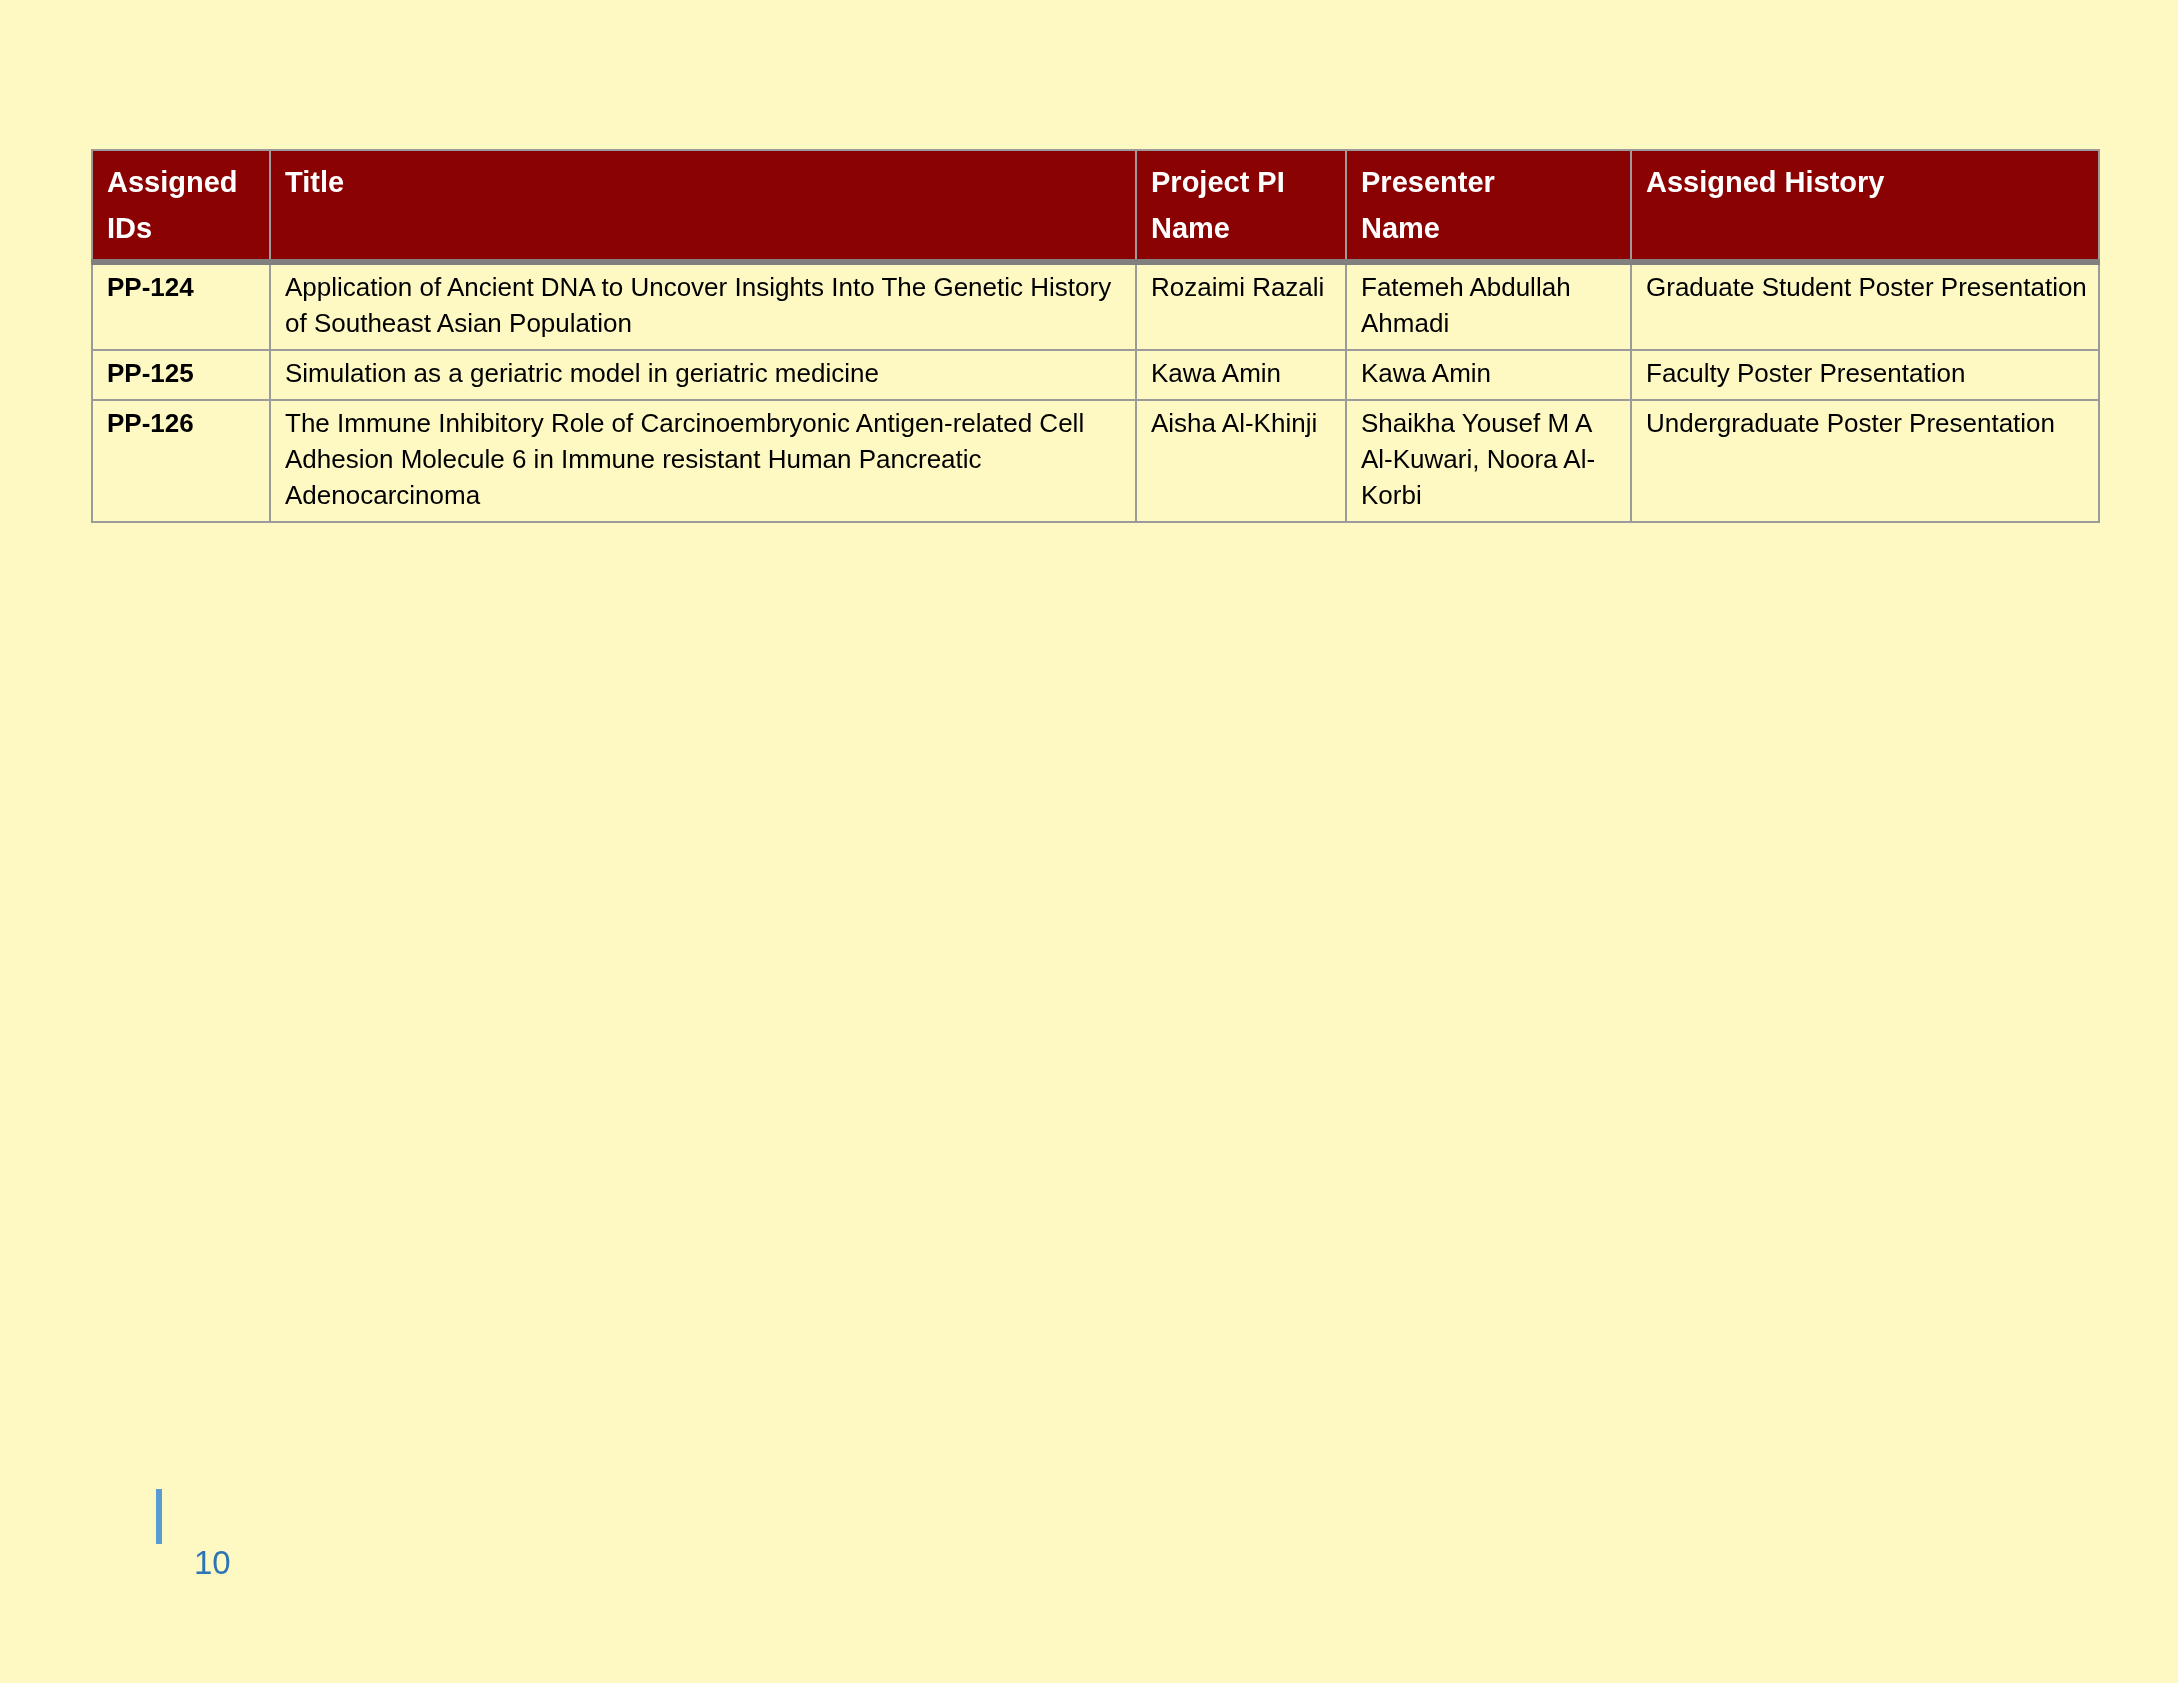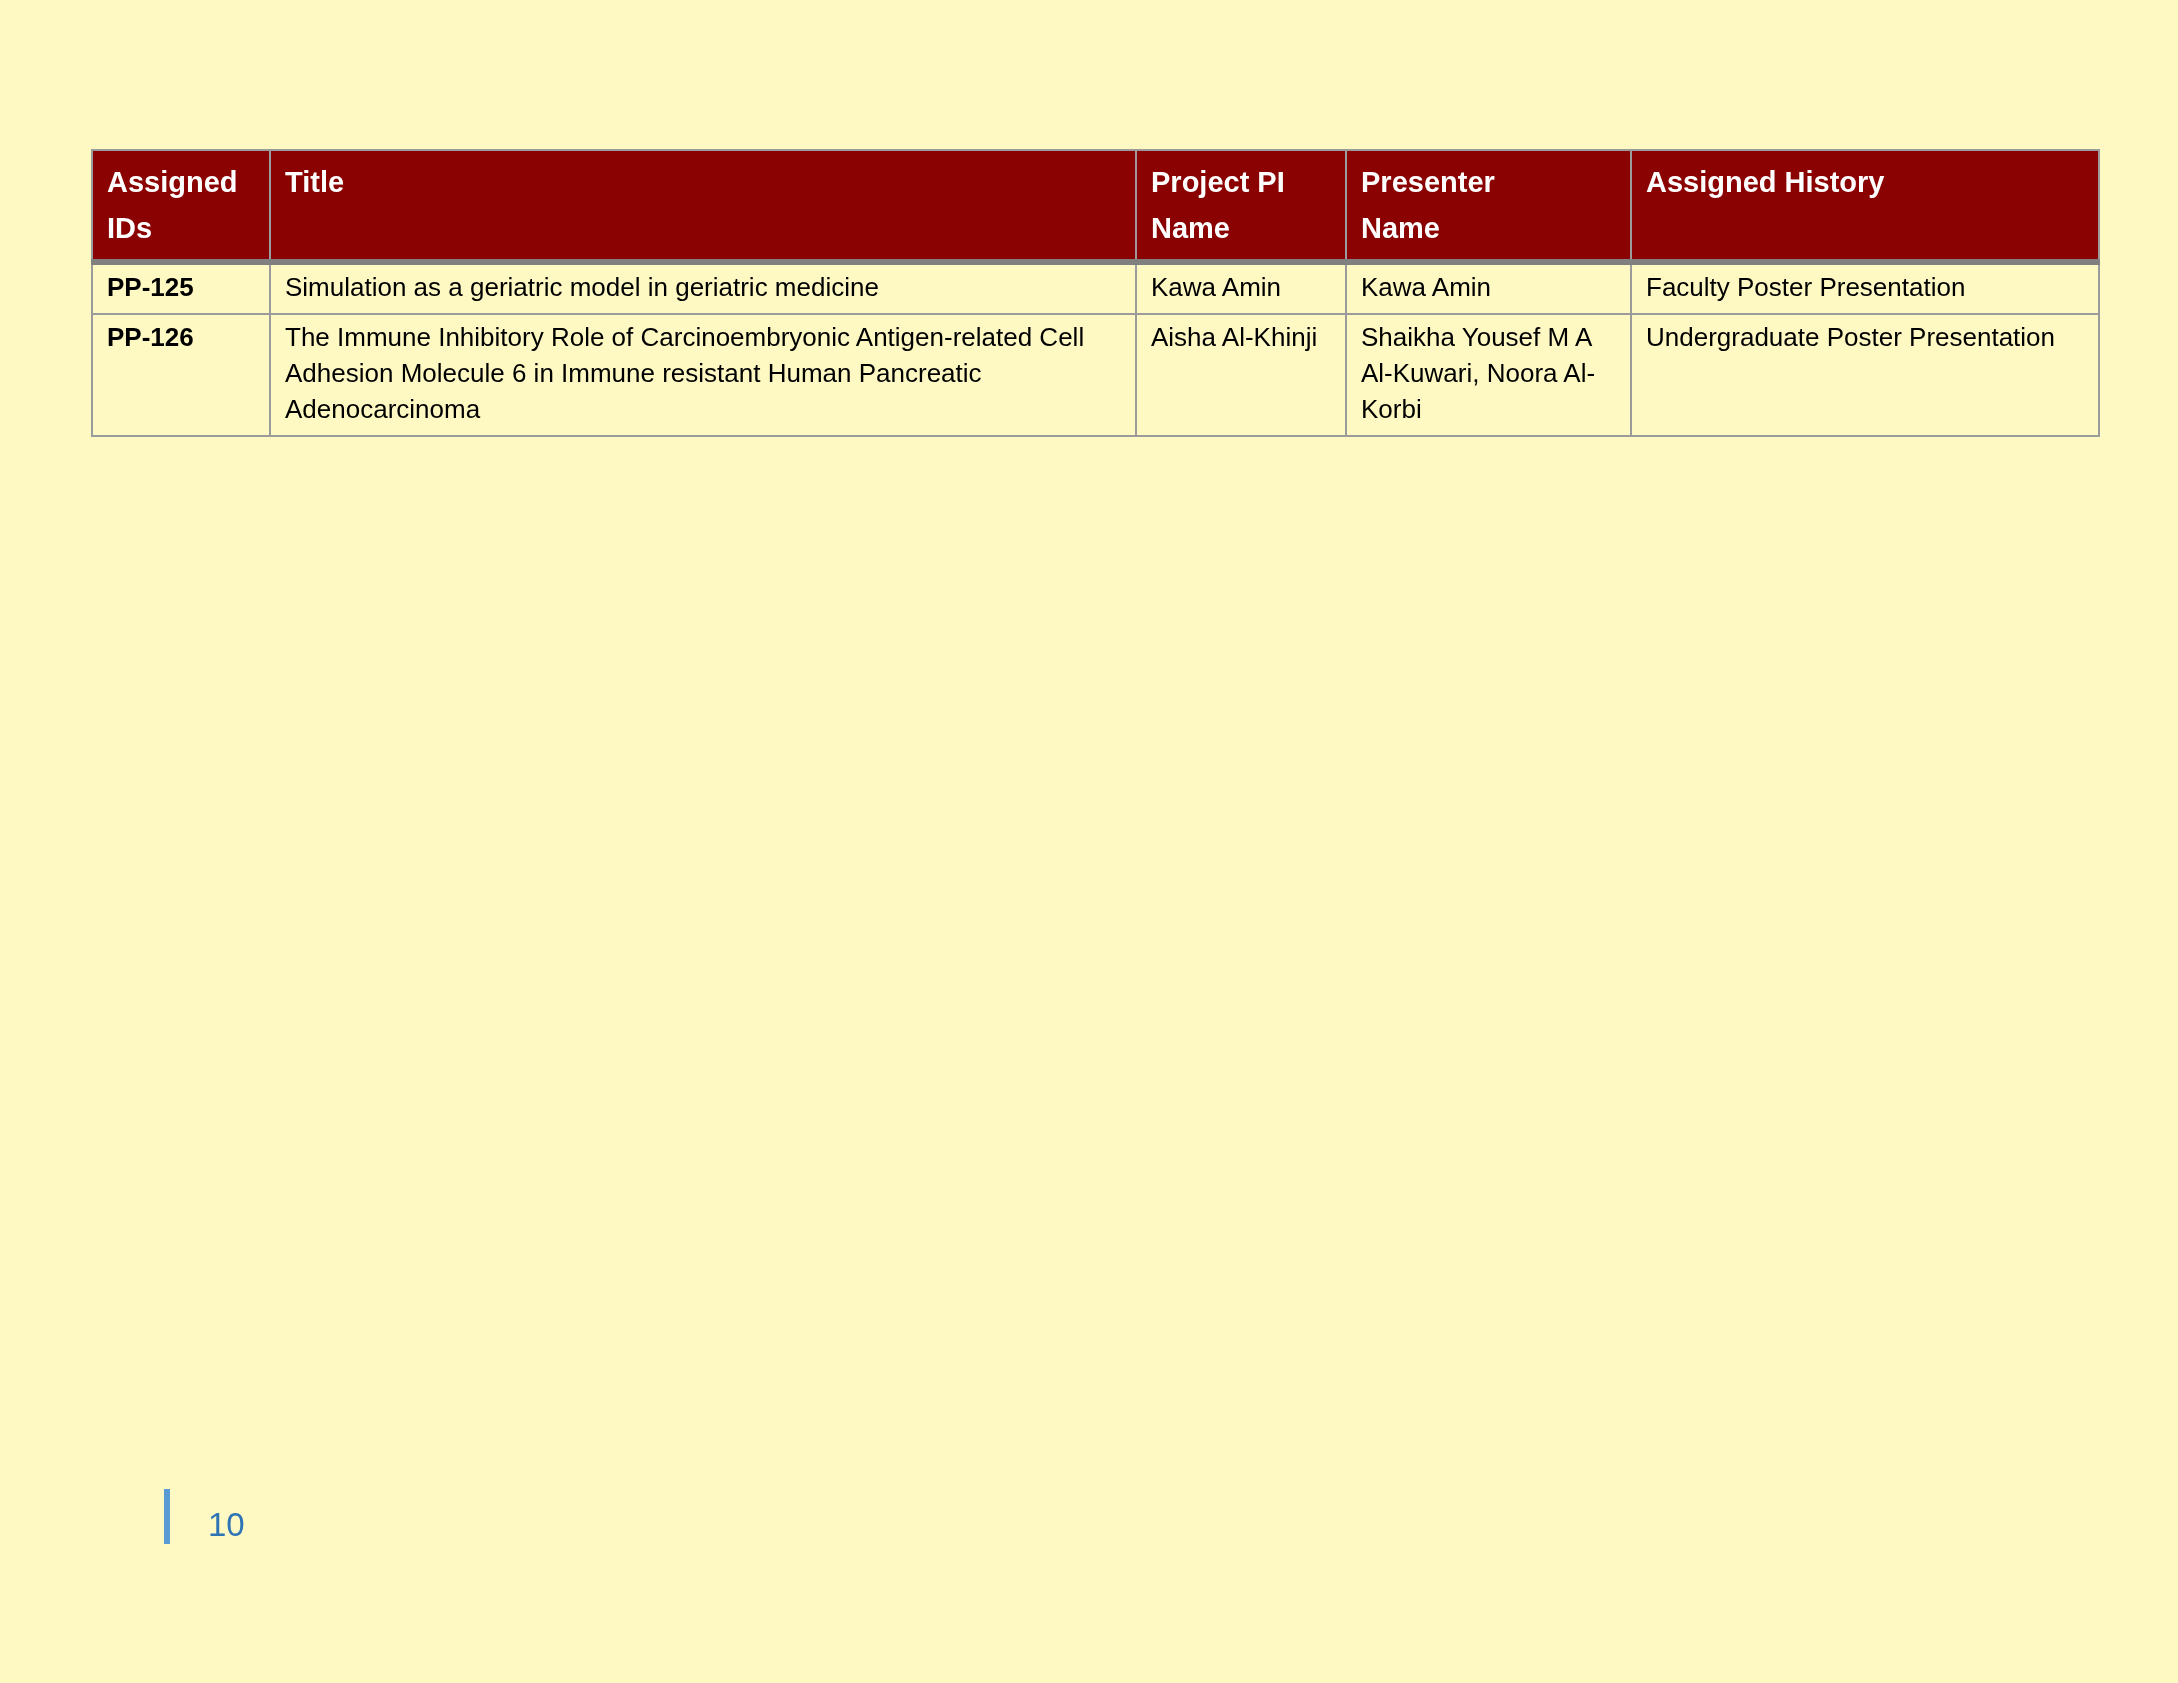--- a/index.html
+++ b/index.html
@@ -47,24 +47,25 @@
     padding-top: 8px;
     height: 87px;
   }
   table.program th .hline { display: block; }
   td.idcell { font-weight: bold; }
   tr.datarow { height: 69px; }
   tr.datarow.single { height: 42px; }
   tr.datarow.triple { height: 111px; }
   .footer {
     position: absolute;
-    left: 164px;
+    left: 156px;
     top: 1489px;
     display: flex;
-    align-items: flex-end;
+    align-items: flex-start;
+    flex-direction: column;
   }
   .footer .bar {
     width: 6px;
     height: 55px;
     background: #5b9bd5;
   }
   .footer .pagenum {
     margin-left: 38px;
     font-size: 33px;
     color: #2e74b5;
@@ -101,20 +102,27 @@
           <span class="hline">Presenter</span>
           <span class="hline">Name</span>
         </th>
         <th>
           <span class="hline">Assigned History</span>
           <span class="hline"></span>
         </th>
       </tr>
     </thead>
     <tbody>
+      <tr class="datarow">
+        <td class="idcell">PP-124</td>
+        <td>Application of Ancient DNA to Uncover Insights Into The Genetic History of Southeast Asian Population</td>
+        <td>Rozaimi Razali</td>
+        <td>Fatemeh Abdullah Ahmadi</td>
+        <td>Graduate Student Poster Presentation</td>
+      </tr>
       <tr class="datarow single">
         <td class="idcell">PP-125</td>
         <td>Simulation as a geriatric model in geriatric medicine</td>
         <td>Kawa Amin</td>
         <td>Kawa Amin</td>
         <td>Faculty Poster Presentation</td>
       </tr>
       <tr class="datarow triple">
         <td class="idcell">PP-126</td>
         <td>The Immune Inhibitory Role of Carcinoembryonic Antigen-related Cell Adhesion Molecule 6 in Immune resistant Human Pancreatic Adenocarcinoma</td>

